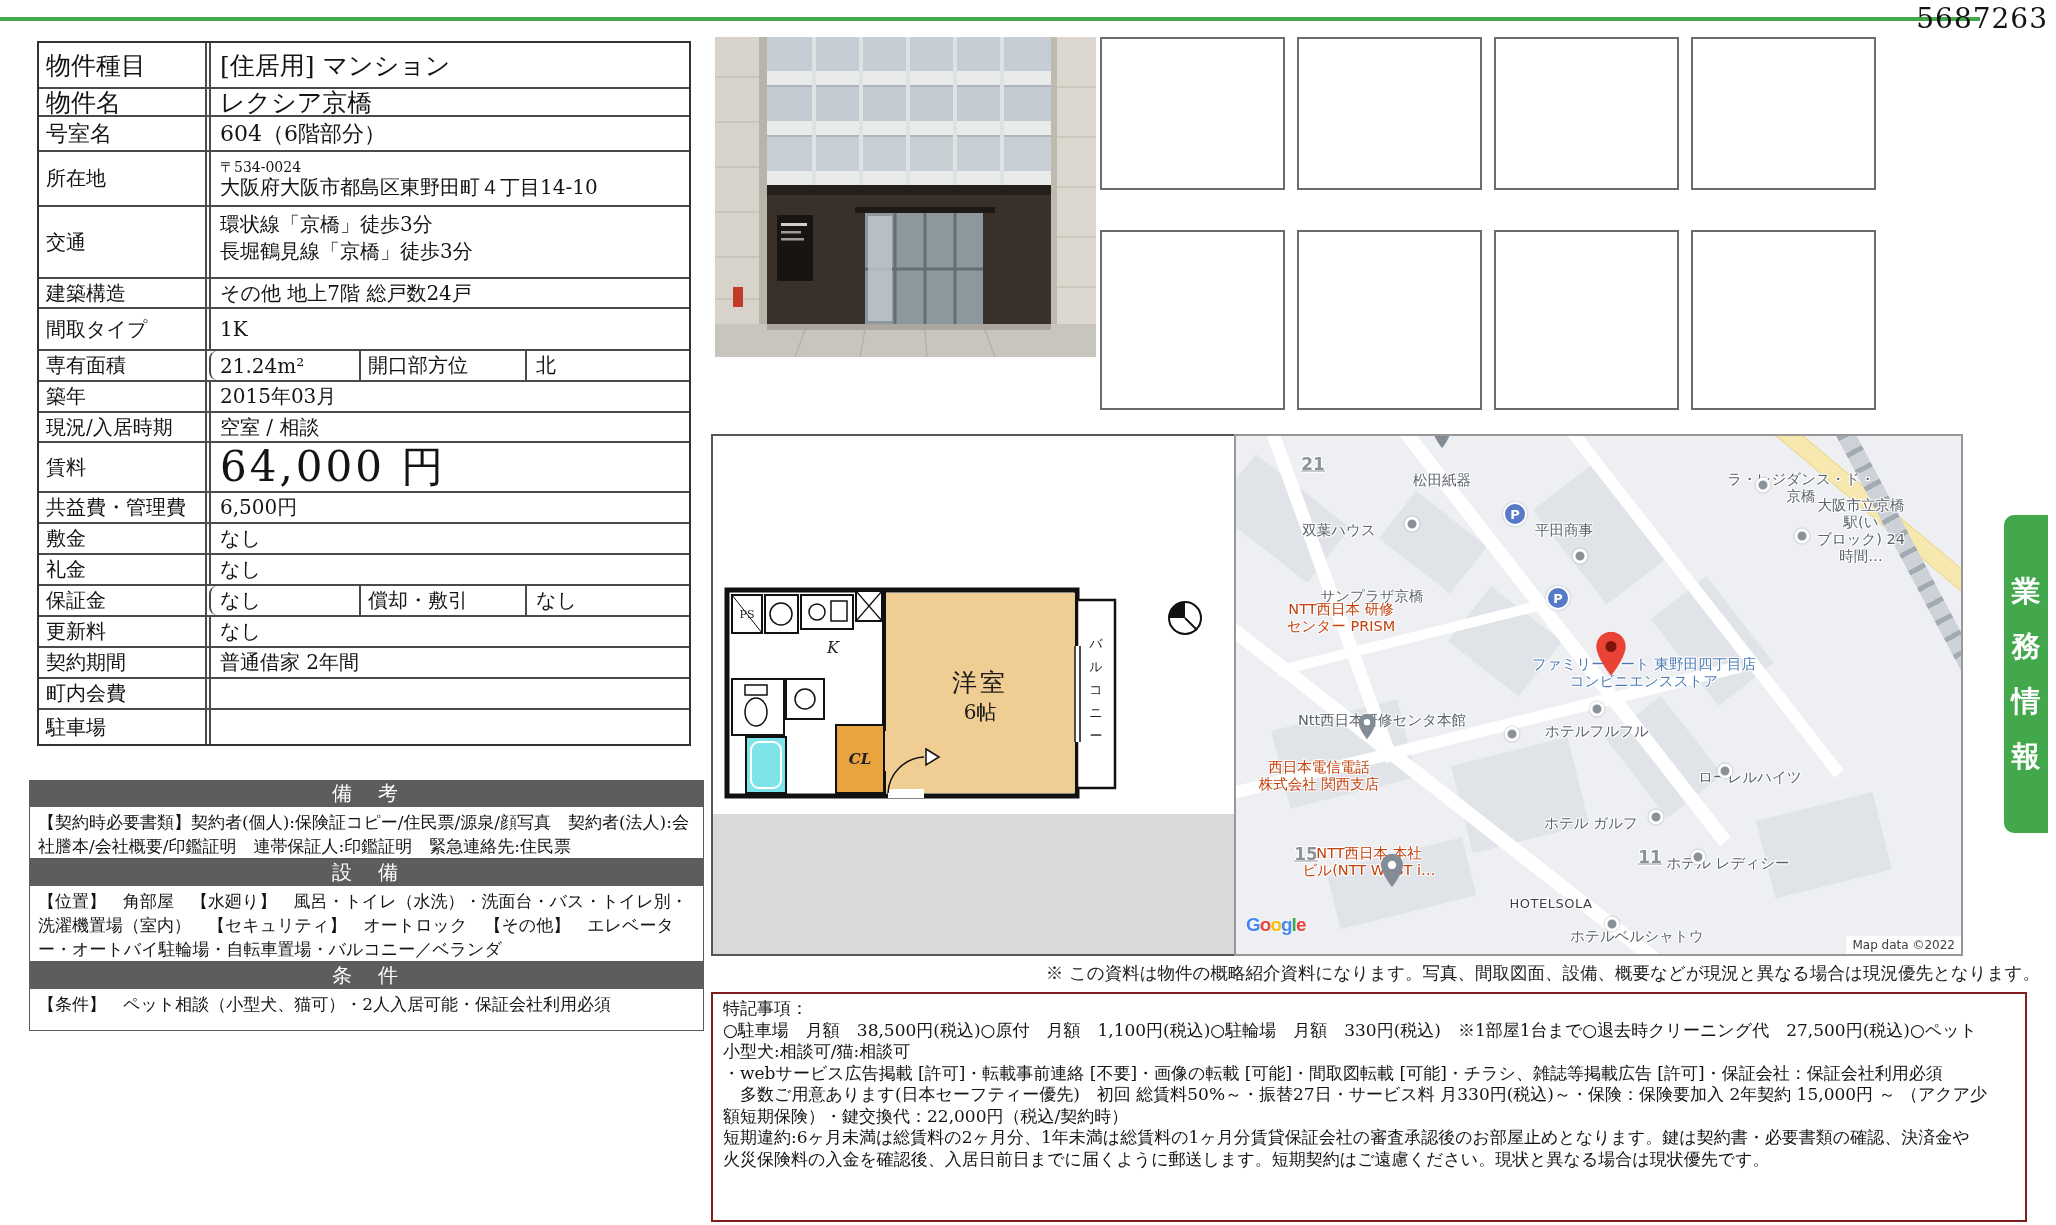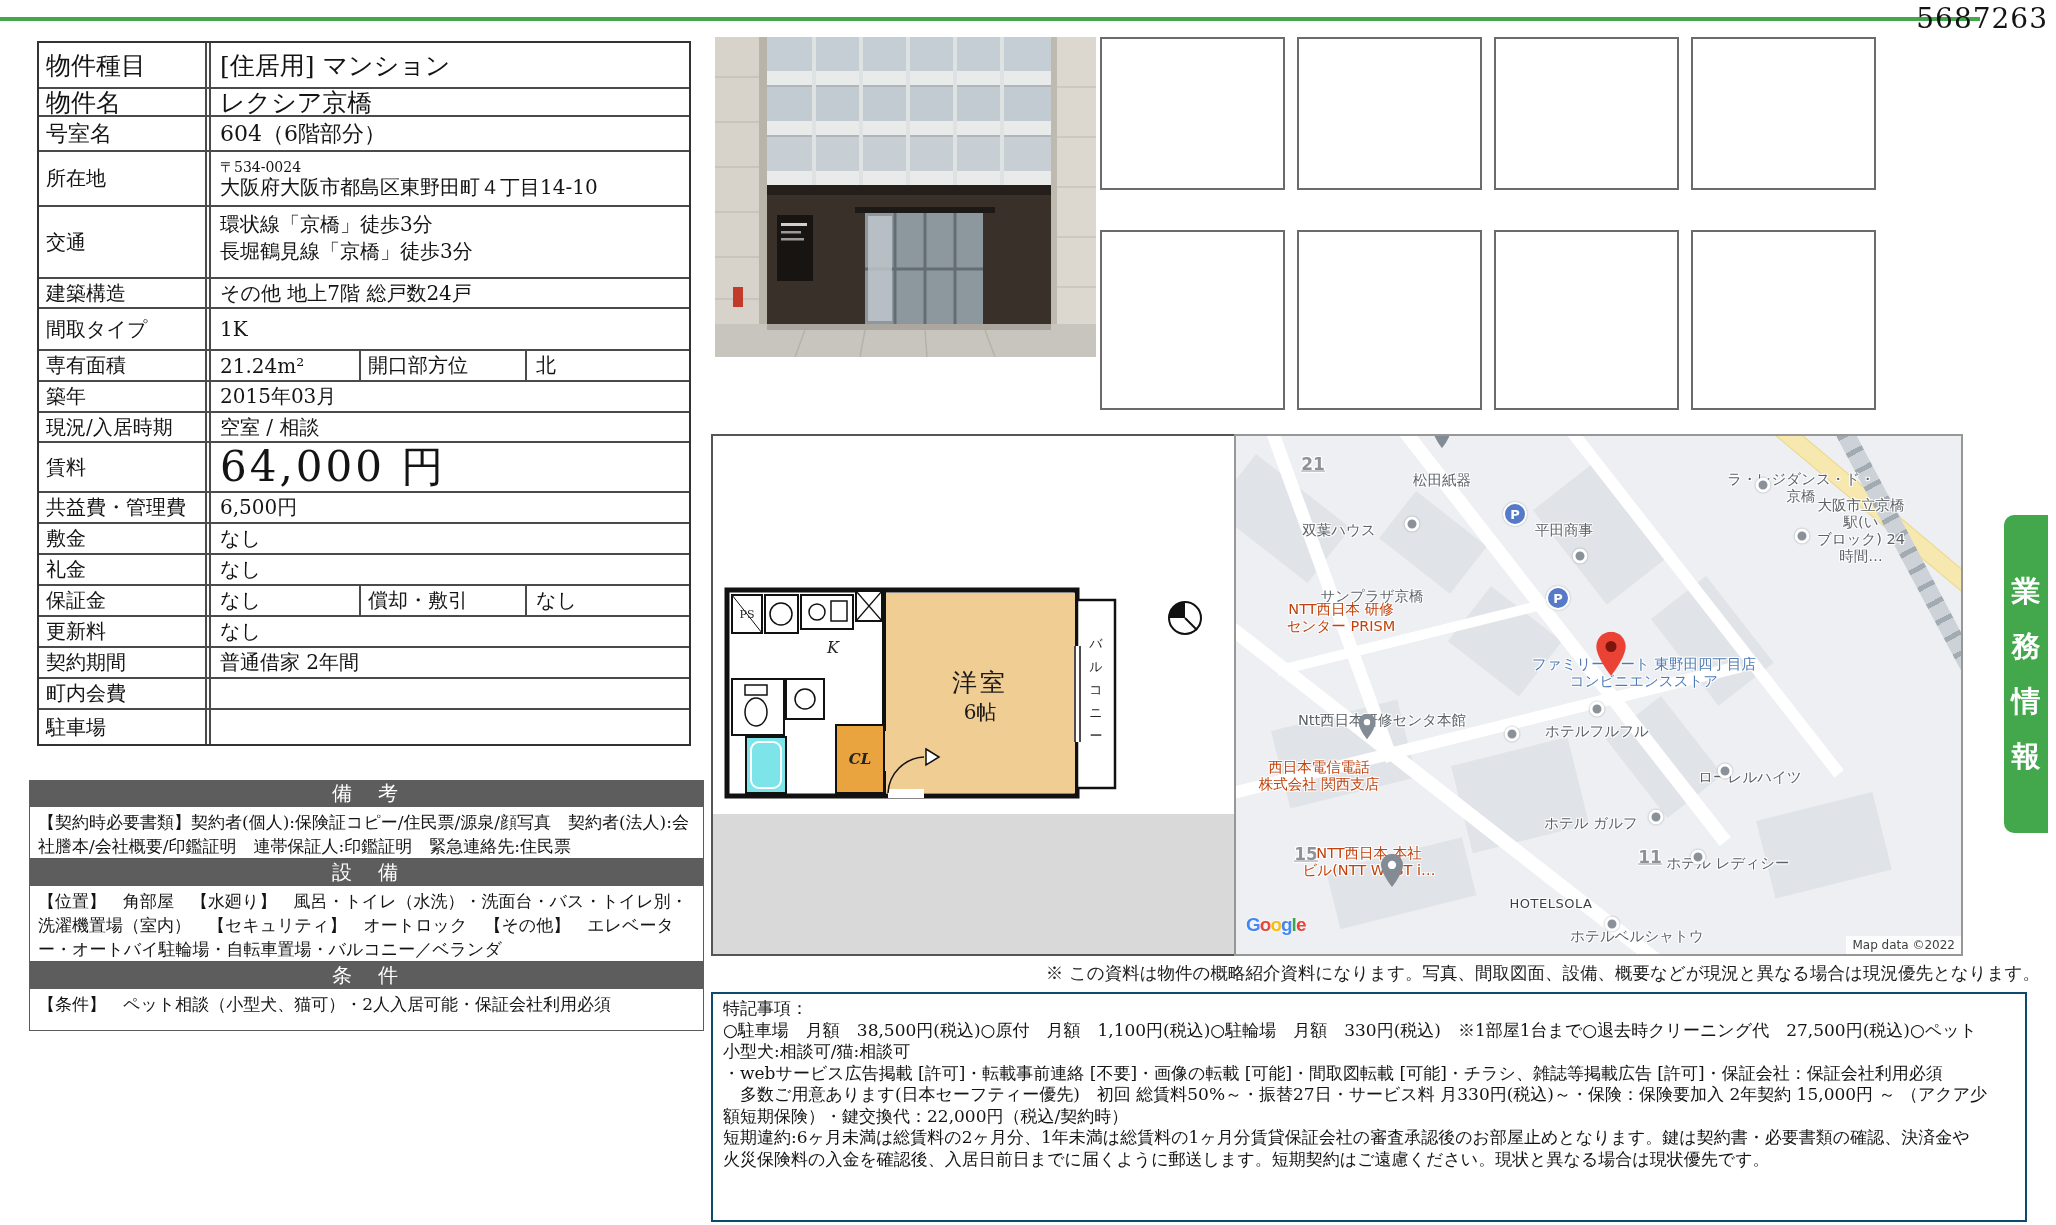--- a/index.html
+++ b/index.html
@@ -19,21 +19,21 @@
   .pval{flex:1;box-sizing:border-box;border-left:2px solid #4a4a4a;margin-left:2px;padding:1px 9px;
         display:flex;align-items:center;font-size:20px;}
   .pcol{flex-direction:column;align-items:flex-start;justify-content:center;}
   .postal{font-size:14px;line-height:16px;}
   .addr{font-size:20px;line-height:24px;}
   .tline{font-size:20px;line-height:27px;}
   .big .plabel,.big .pval{font-size:25px;}
   .med .plabel,.med .pval{font-size:22px;}
   .rentrow .pval{font-size:42px;letter-spacing:3px;padding-top:0;}
   .pval3a{flex:0 0 150px;box-sizing:border-box;border-left:2px solid #4a4a4a;margin-left:2px;
-          padding:1px 9px;display:flex;align-items:center;font-size:20px;}
+          padding:1px 9px;display:flex;align-items:center;font-size:20px;border-radius:8px;}
   .plab2{flex:0 0 166px;box-sizing:border-box;border-left:2px solid #4a4a4a;
          padding:1px 7px;display:flex;align-items:center;font-size:20px;}
   .pval3b{flex:1;box-sizing:border-box;border-left:2px solid #4a4a4a;
           padding:1px 9px;display:flex;align-items:center;font-size:20px;}
 
   
   .band{position:absolute;left:29px;width:675px;height:27px;background:#5d5d5d;color:#fff;
         display:flex;align-items:center;justify-content:center;font-size:20px;letter-spacing:3px;box-sizing:border-box;}
   .sectext{position:absolute;left:29px;width:675px;box-sizing:border-box;background:#fff;
            border:1.5px solid #5a5a5a;border-top:none;padding:3px 8px;font-size:17px;line-height:24px;}
@@ -67,21 +67,21 @@
   .pin.park{width:20px;height:20px;border-radius:50%;background:#567ac8;border:2px solid #fff;color:#fff;
             font-weight:bold;font-size:13px;display:flex;align-items:center;justify-content:center;box-shadow:0 0 2px rgba(0,0,0,.3);}
   .pin.svgpin{transform:translate(-50%,-92%);}
   .gmlogo{position:absolute;left:10px;bottom:18px;font-family:"Liberation Sans","DejaVu Sans",sans-serif;
           font-weight:bold;font-size:19px;letter-spacing:-1px;text-shadow:0 0 3px #fff;}
   .mattrib{position:absolute;right:0;bottom:0;background:rgba(255,255,255,.85);padding:2px 6px;
            font-size:12px;color:#3c4043;}
 
   
   .disclaimer{position:absolute;right:16px;top:961px;font-size:17.5px;color:#1c1c1c;}
-  .notes{position:absolute;left:711px;top:992px;width:1316px;height:230px;border:2px solid #0c4a6e;
+  .notes{position:absolute;left:711px;top:992px;width:1316px;height:230px;border:2px solid #7f1d1d;
          box-sizing:border-box;background:#fff;padding:4px 10px;font-size:17px;line-height:21.5px;}
   .notes div{white-space:pre-wrap;}
 
   
   .sidetab{position:absolute;left:2004px;top:515px;width:44px;height:318px;background:#43a84c;
            border-radius:10px 0 0 10px;display:flex;flex-direction:column;align-items:center;justify-content:center;
            gap:15px;color:#fff;font-size:29px;font-weight:bold;font-family:"DejaVu Sans","Liberation Sans",sans-serif;}
 </style>
 </head>
 <body>

